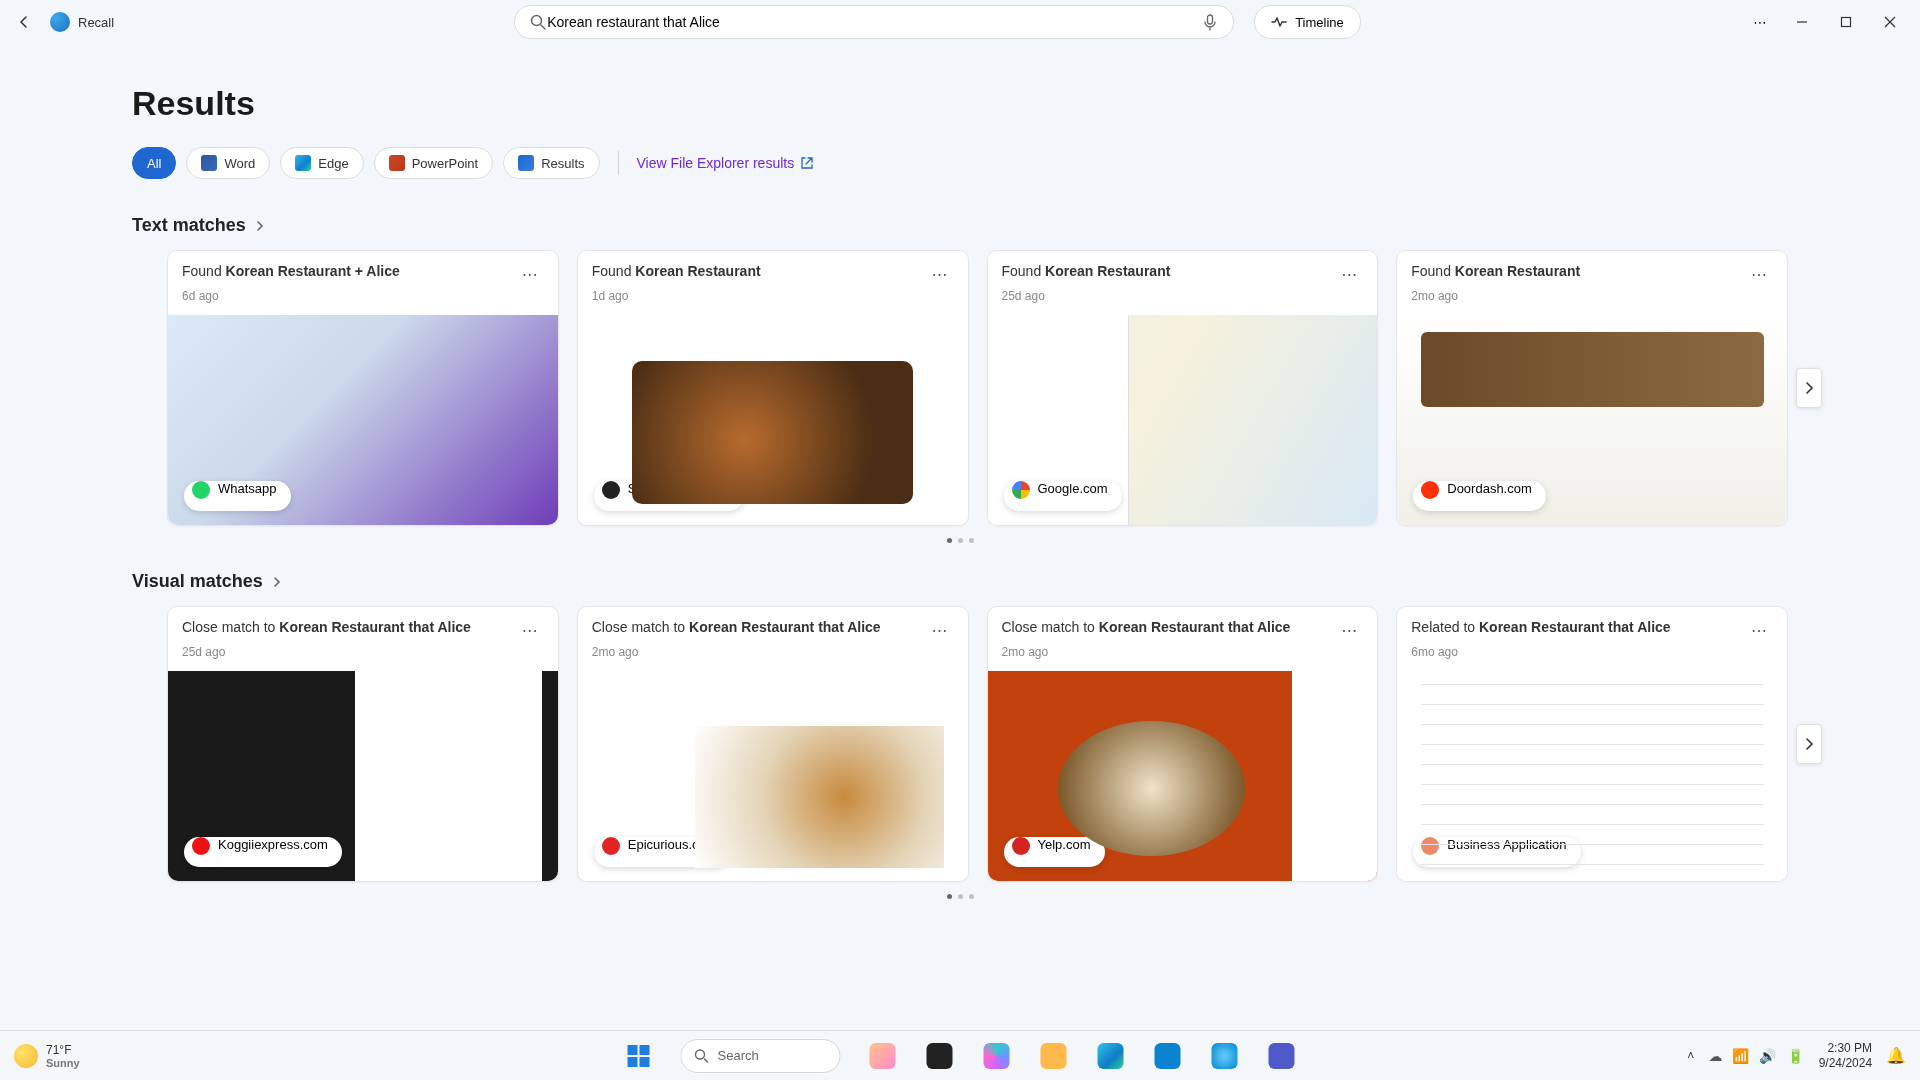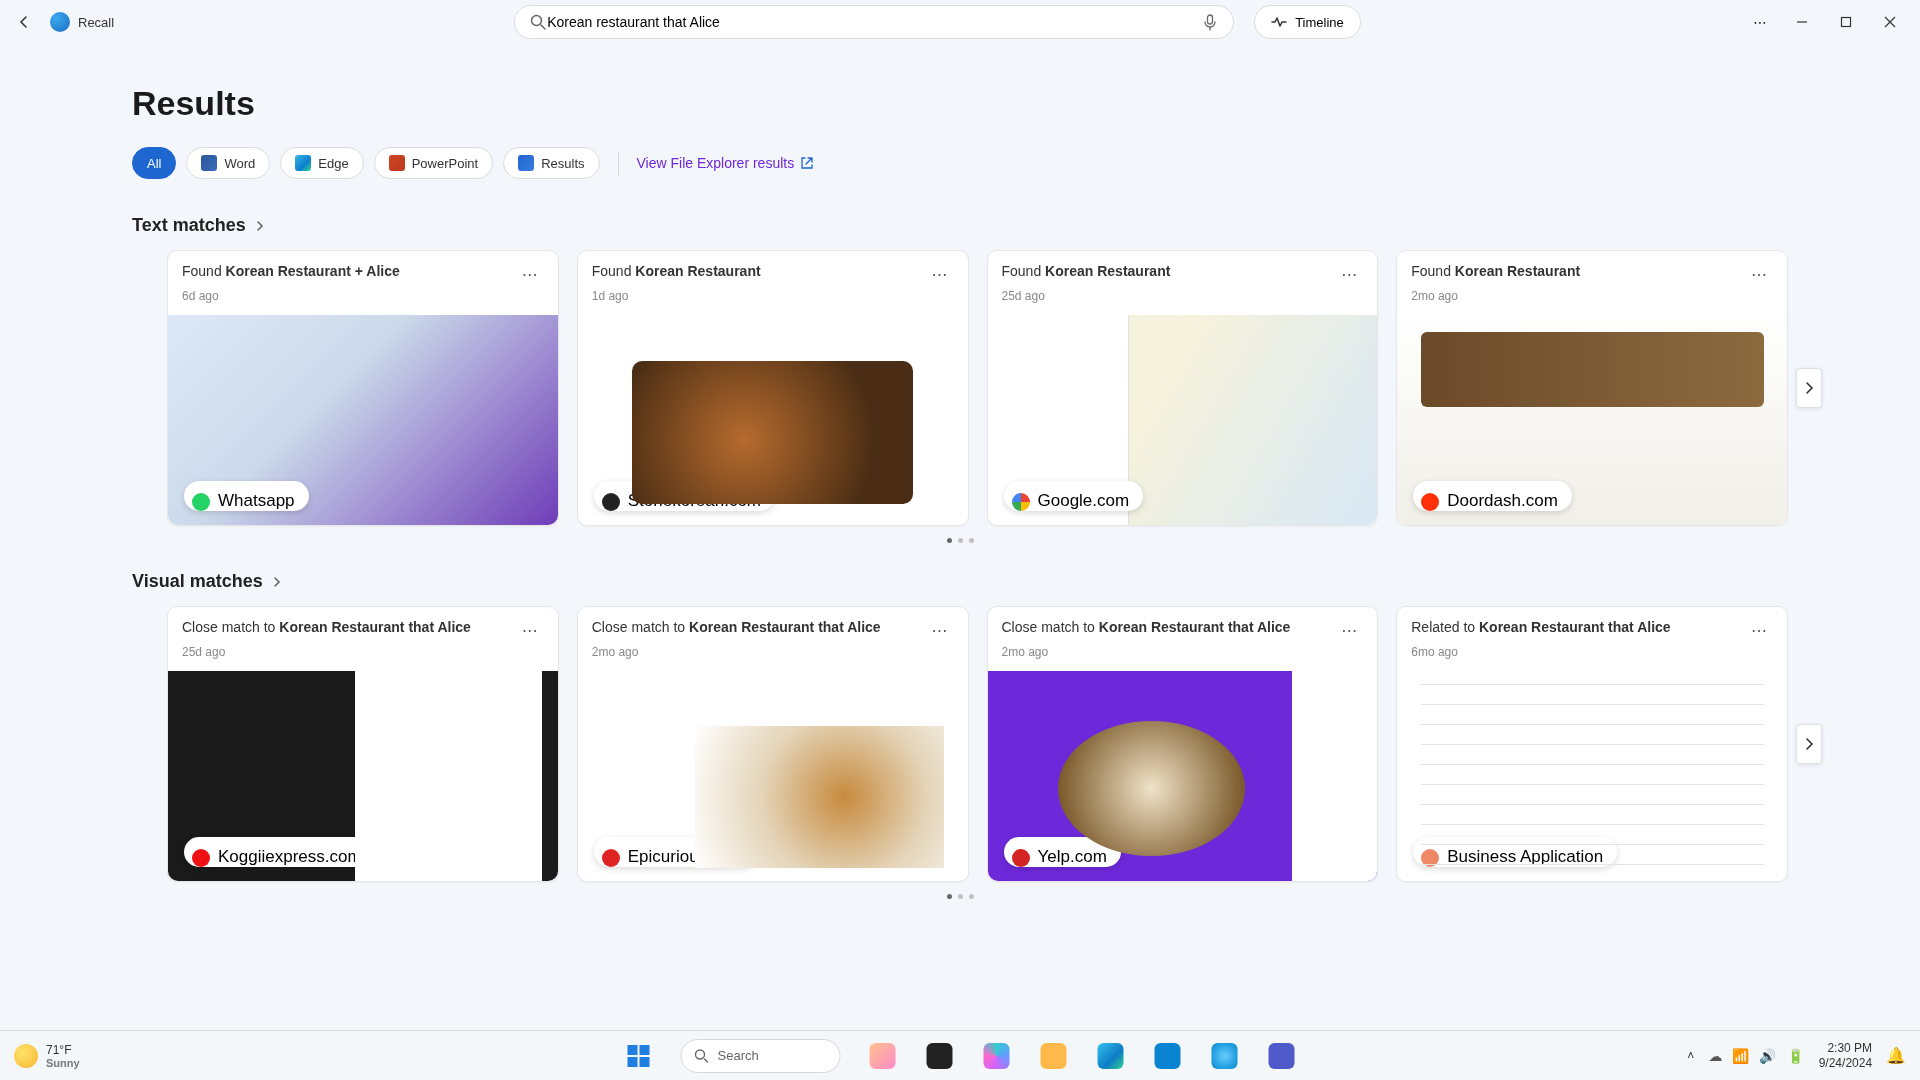--- a/index.html
+++ b/index.html
@@ -37,42 +37,42 @@
 .section-h .chev { color: #666; }
 
 .row { display: flex; gap: 18px; position: relative; margin-bottom: 10px; padding-left: 35px; }
 .card { width: 400px; height: 276px; background: #fff; border: 1px solid #e6e6e6; border-radius: 10px; padding: 12px 14px 0 14px; box-shadow: 0 1px 2px rgba(0,0,0,0.04); display: flex; flex-direction: column; cursor: pointer; }
 .card-head { display: flex; justify-content: space-between; align-items: flex-start; }
 .card-title { font-size: 14px; color: #333; }
 .card-title b { font-weight: 600; }
 .card-more { width: 28px; height: 24px; border: none; background: transparent; color: #555; cursor: pointer; font-size: 16px; line-height: 1; }
 .card-sub { font-size: 12px; color: #888; margin-top: 2px; }
 .thumb { flex: 1; margin-top: 12px; margin-left: -14px; margin-right: -14px; border-radius: 0 0 10px 10px; position: relative; overflow: hidden; }
-.badge { position: absolute; left: 16px; bottom: 14px; background: #fff; border-radius: 16px; height: 30px; padding: 0 14px 0 8px; display: flex; align-items: flex-end; gap: 8px; font-size: 17px; box-shadow: 0 2px 6px rgba(0,0,0,0.15); }
+.badge { position: absolute; left: 16px; bottom: 14px; background: #fff; border-radius: 16px; height: 30px; padding: 0 14px 0 8px; display: flex; align-items: flex-start; gap: 8px; font-size: 13px; box-shadow: 0 2px 6px rgba(0,0,0,0.15); }
 .badge-icon { width: 18px; height: 18px; border-radius: 50%; }
 
 .scroll-next { position: absolute; top: 50%; right: -34px; transform: translateY(-50%); width: 26px; height: 40px; background: #fff; border: 1px solid #e0e0e0; border-radius: 4px; display: flex; align-items: center; justify-content: center; cursor: pointer; box-shadow: 0 1px 4px rgba(0,0,0,0.1); }
 
 .dots { display: flex; gap: 6px; justify-content: center; margin: 12px 0 28px 0; }
 .dot { width: 5px; height: 5px; border-radius: 50%; background: #c0c0c0; }
 .dot.on { background: #666; }
 
 
 .th-wa   { background: linear-gradient(135deg,#dce9f7 0%,#cbd9ea 40%,#6e3db8 100%); }
 .th-stone{ background: #fff; position: relative; }
 .th-stone::after { content:""; position:absolute; left:14%; top:22%; right:14%; bottom:10%; background: radial-gradient(circle at 40% 55%, #b76b2e 0%, #4a2d14 70%); border-radius:10px; }
 .th-gmap { background: linear-gradient(120deg,#e9f1e2 0%, #f6f2dc 40%, #d8e8f5 100%); position:relative; }
 .th-gmap::before { content:""; position:absolute; left:0; top:0; bottom:0; width:36%; background:#fff; border-right:1px solid #e0e0e0; }
 .th-dd   { background: linear-gradient(180deg,#fff 0%, #f0efe8 100%); }
 .th-dd::before{content:"";position:absolute;left:6%;top:8%;right:6%;height:36%;background:linear-gradient(90deg,#6b4a2a,#8c6a40);border-radius:6px;}
 .th-kog  { background: #1a1a1a; }
 .th-kog::after { content:""; position:absolute; right:4%; top:0; bottom:0; width:48%; background:#fff; }
 .th-epi  { background: #fff; }
 .th-epi::after{ content:""; position:absolute; left:30%; top:26%; right:6%; bottom:6%; background: radial-gradient(circle at 60% 50%, #c78a3e 0%, #e4d4b8 50%, #fff 100%); }
-.th-yelp { background:#6d28d9;text-decoration:underline; }
+.th-yelp { background:#c2410c;text-decoration:underline; }
 .th-yelp::before{content:"";position:absolute;right:0;top:0;bottom:0;width:22%;background:#fff;}
 .th-yelp::after{ content:""; position:absolute; left:18%; top:24%; width:48%; height:64%; background: radial-gradient(circle,#f0e3c8 0%, #7c5a2b 80%); border-radius:50%; }
 .th-doc  { background:#fff; }
 .th-doc::after{content:"";position:absolute;left:6%;top:6%;right:6%;bottom:6%;background:repeating-linear-gradient(180deg,#e4e4e4 0 1px, transparent 1px 20px);}
 
 
 .bi-wa{background:#25d366;} .bi-stone{background:#222;} .bi-g{background:conic-gradient(#ea4335 0 25%,#fbbc05 0 50%,#34a853 0 75%,#4285f4 0);}
 .bi-dd{background:#ff3008;} .bi-kog{background:#e11;} .bi-epi{background:#e02424;} .bi-yelp{background:#d32323;} .bi-doc{background:#e86; }
 
 

